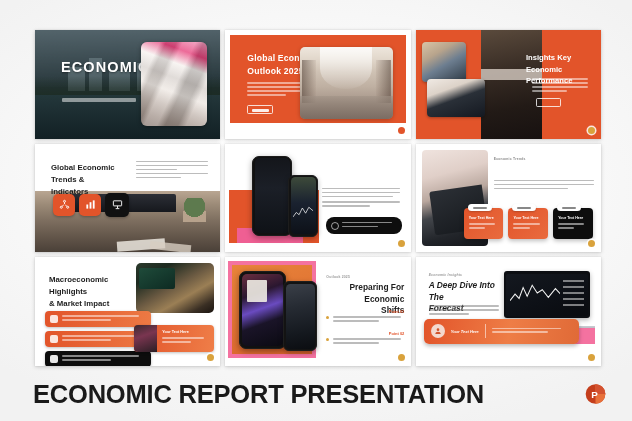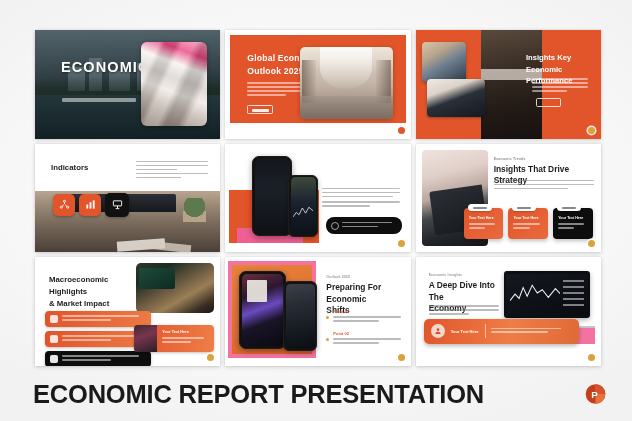--- a/index.html
+++ b/index.html
@@ -342,21 +342,21 @@
     box-shadow: 0 1px 3px rgba(0,0,0,.25);
   }
   .s7 .card-br .thumb {
     width: 23px; flex: none;
     background: linear-gradient(160deg, #3a2a2e 0%, #7a3550 40%, #2a1e24 100%);
   }
   .s7 .card-br .txt { flex: 1; padding: 5px 5px 0; }
   .s7 .card-br .hd { color: #fff; font-size: 3.8px; font-weight: bold; }
 
   
-  .s8 { background: #fff; }
+  .s8 { background: #fff; text-align: right; }
   .s8 .pinkbg {
     position: absolute; left: 3px; top: 4px; width: 88px; bottom: 8px;
     background: #f472a0;
   }
   .s8 .orangebg {
     position: absolute; left: 7px; top: 8px; width: 80px; bottom: 12px;
     background: linear-gradient(160deg, #e8843a, #d9622c);
   }
   .s8 .p1 {
     position: absolute; left: 14px; top: 14px; width: 47px; height: 78px;
@@ -394,21 +394,21 @@
     display: flex; flex-direction: column; gap: 7px;
   }
   .s8-pt .h { color: #e2542a; font-size: 4px; font-weight: bold; margin-bottom: 2px; }
   .s8-pt { position: relative; padding-left: 7px; }
   .s8-pt::before {
     content: ""; position: absolute; left: 0; top: 7px;
     width: 3px; height: 3px; border-radius: 50%; background: #d9a23c;
   }
 
   
-  .s9 { background: #fff; }
+  .s9 { background: #fff; font-style: italic; }
   .s9-kicker {
     position: absolute; left: 13px; top: 16px;
     color: #9a9a9a; font-size: 3.4px; font-weight: bold; letter-spacing: .2px;
   }
   .s9-title {
     position: absolute; left: 13px; top: 23px; width: 74px;
     color: #1d1d1d; font-size: 8.4px; line-height: 11.5px; font-weight: bold;
   }
   .s9-body { position: absolute; left: 13px; top: 48px; width: 70px; }
   .s9 .laptop {
@@ -543,20 +543,21 @@
     </div>
 
     <div class="slide s4">
       <div class="desk">
         <div class="paper1"></div>
         <div class="paper2"></div>
       </div>
       <div class="screen"></div>
       <div class="plant"></div>
       <div class="s4-title">
+        <div>Global Economic Trends &amp;</div>
         <div>Indicators</div>
       </div>
       <div class="s4-body lines g">
         <i></i>
           <i></i>
           <i style="width:56%"></i>
           <i></i>
           <i></i>
       </div>
       <div class="s4-cards">
@@ -612,21 +613,20 @@
         </div>
       </div>
       <div class="dot-badge"></div>
     </div>
 
     <div class="slide s6">
       <div class="bigimg">
         <div class="tab"></div>
       </div>
       <div class="s6-kicker">Economic Trends</div>
-      <div class="s6-title">Insights That Drive Strategy</div>
       <div class="s6-body lines g">
         <i></i>
           <i></i>
           <i style="width:74%"></i>
       </div>
       <div class="s6-cards">
         <div class="s6-card">
           <div class="pill">
               <i></i>
             </div>
@@ -736,21 +736,21 @@
           </div>
         </div>
       </div>
       <div class="dot-badge"></div>
     </div>
 
     <div class="slide s9">
       <div class="s9-kicker">Economic Insights</div>
       <div class="s9-title">
         <div>A Deep Dive Into The</div>
-        <div>Economy</div>
+        <div>Forecast</div>
       </div>
       <div class="s9-body lines g">
         <i></i>
           <i></i>
           <i style="width:58%"></i>
       </div>
       <div class="laptop">
         <div class="lid">
           <div class="lscr">
             <svg viewBox="0 0 100 46" preserveAspectRatio="none" style="position:absolute;left:4%;top:20%;width:62%;height:60%">

